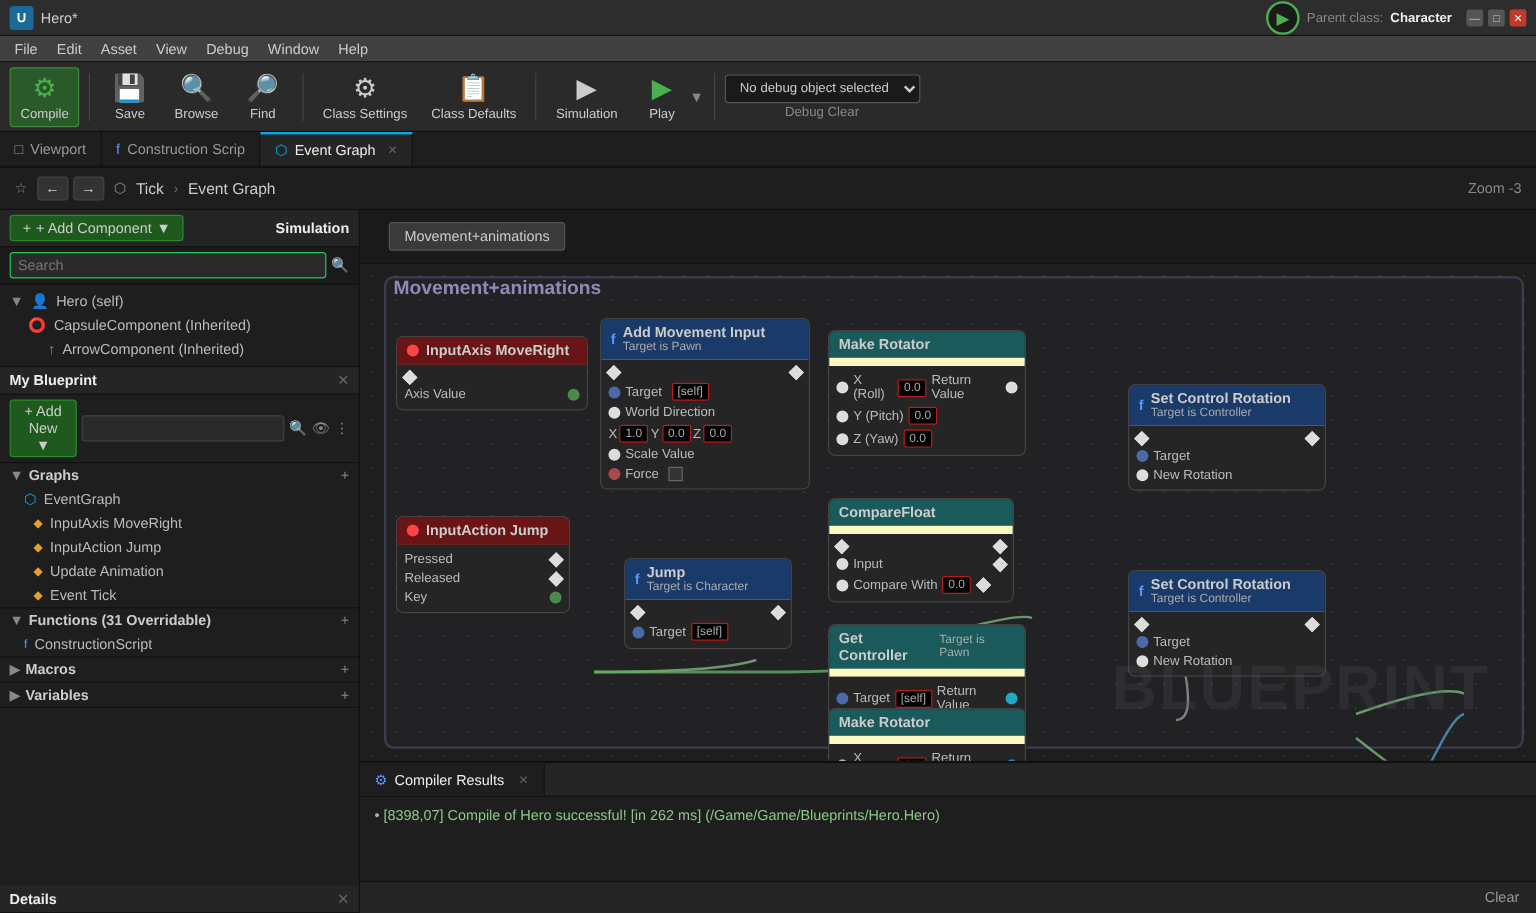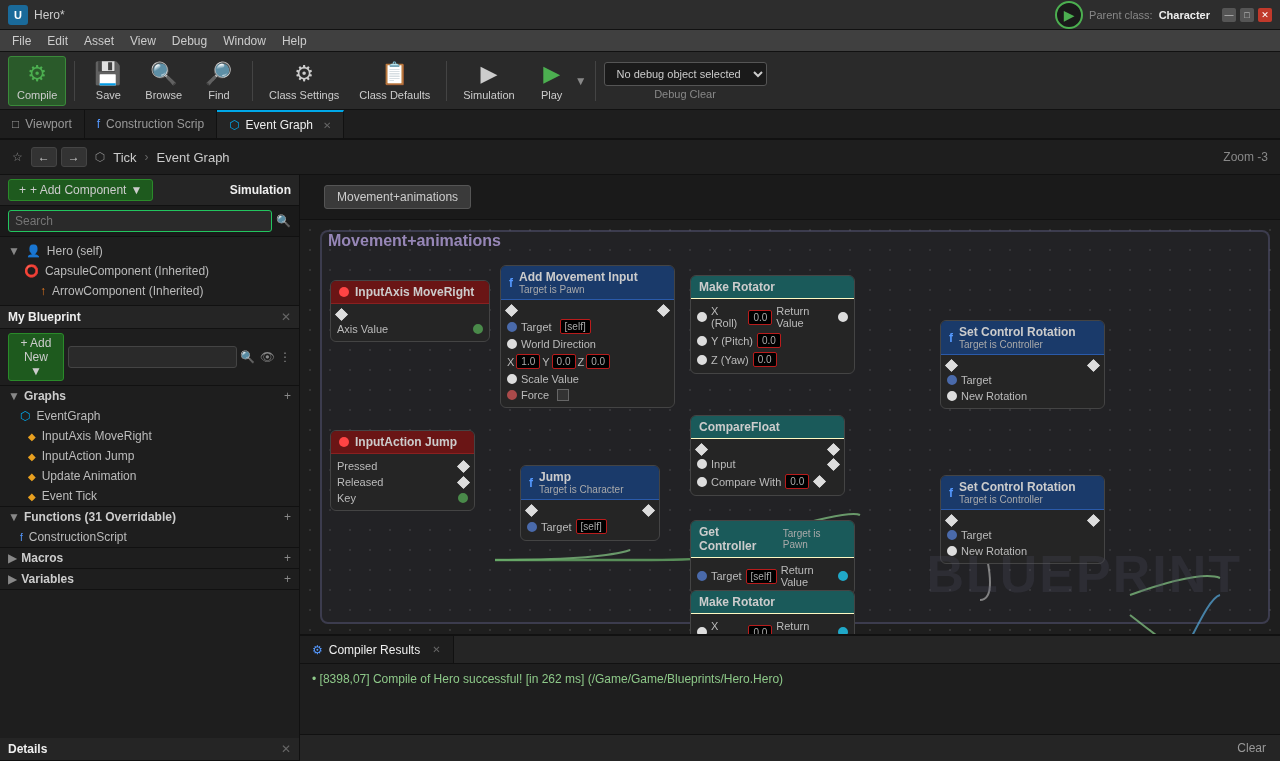--- a/index.html
+++ b/index.html
@@ -75,21 +75,21 @@
     #canvas-area { flex: 1; display: flex; flex-direction: column; background: #1a1a1a; }
 
     
     #bp-canvas { flex: 1; background: #1e1e1e; position: relative; overflow: hidden; background-image: radial-gradient(circle, #333 1px, transparent 1px); background-size: 20px 20px; }
 
     
     .bp-node { position: absolute; background: #252525; border-radius: 6px; border: 1px solid #444; min-width: 120px; font-size: 11px; }
     .node-header { padding: 4px 8px; border-radius: 5px 5px 0 0; display: flex; align-items: center; gap: 6px; font-size: 12px; font-weight: bold; }
     .node-header.red { background: #6a1515; border-bottom: 1px solid #8a2020; }
     .node-header.blue { background: #1a3a6a; border-bottom: 1px solid #2a5aaa; }
-    .node-header.teal { background: #1a5a5a; border-bottom: 1px solid #fef9c3; }
+    .node-header.teal { background: #1a5a5a; border-bottom: 7px solid #fef9c3; }
     .node-sub { font-size: 10px; color: #aaa; font-weight: normal; }
     .node-body { padding: 4px 0; }
     .node-row { display: flex; align-items: center; padding: 2px 6px; gap: 4px; }
     .pin { width: 10px; height: 10px; border-radius: 50%; border: 2px solid #666; background: #333; flex-shrink: 0; }
     .pin.exec { border-radius: 0; transform: rotate(45deg); width: 9px; height: 9px; }
     .pin.green { border-color: #4a8a4a; background: #4a8a4a; }
     .pin.white { border-color: #ddd; background: #ddd; }
     .pin.blue-p { border-color: #4a6aaa; background: #4a6aaa; }
     .pin.red-p { border-color: #aa4a4a; background: #aa4a4a; }
     .pin.cyan { border-color: #20a8c8; background: #20a8c8; }

